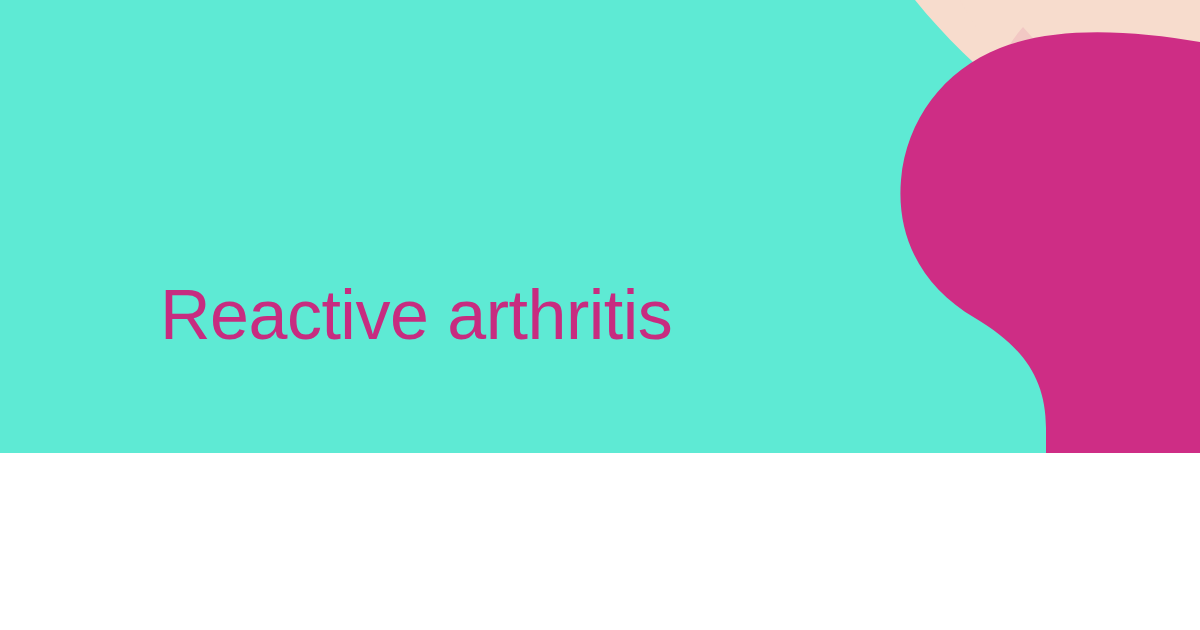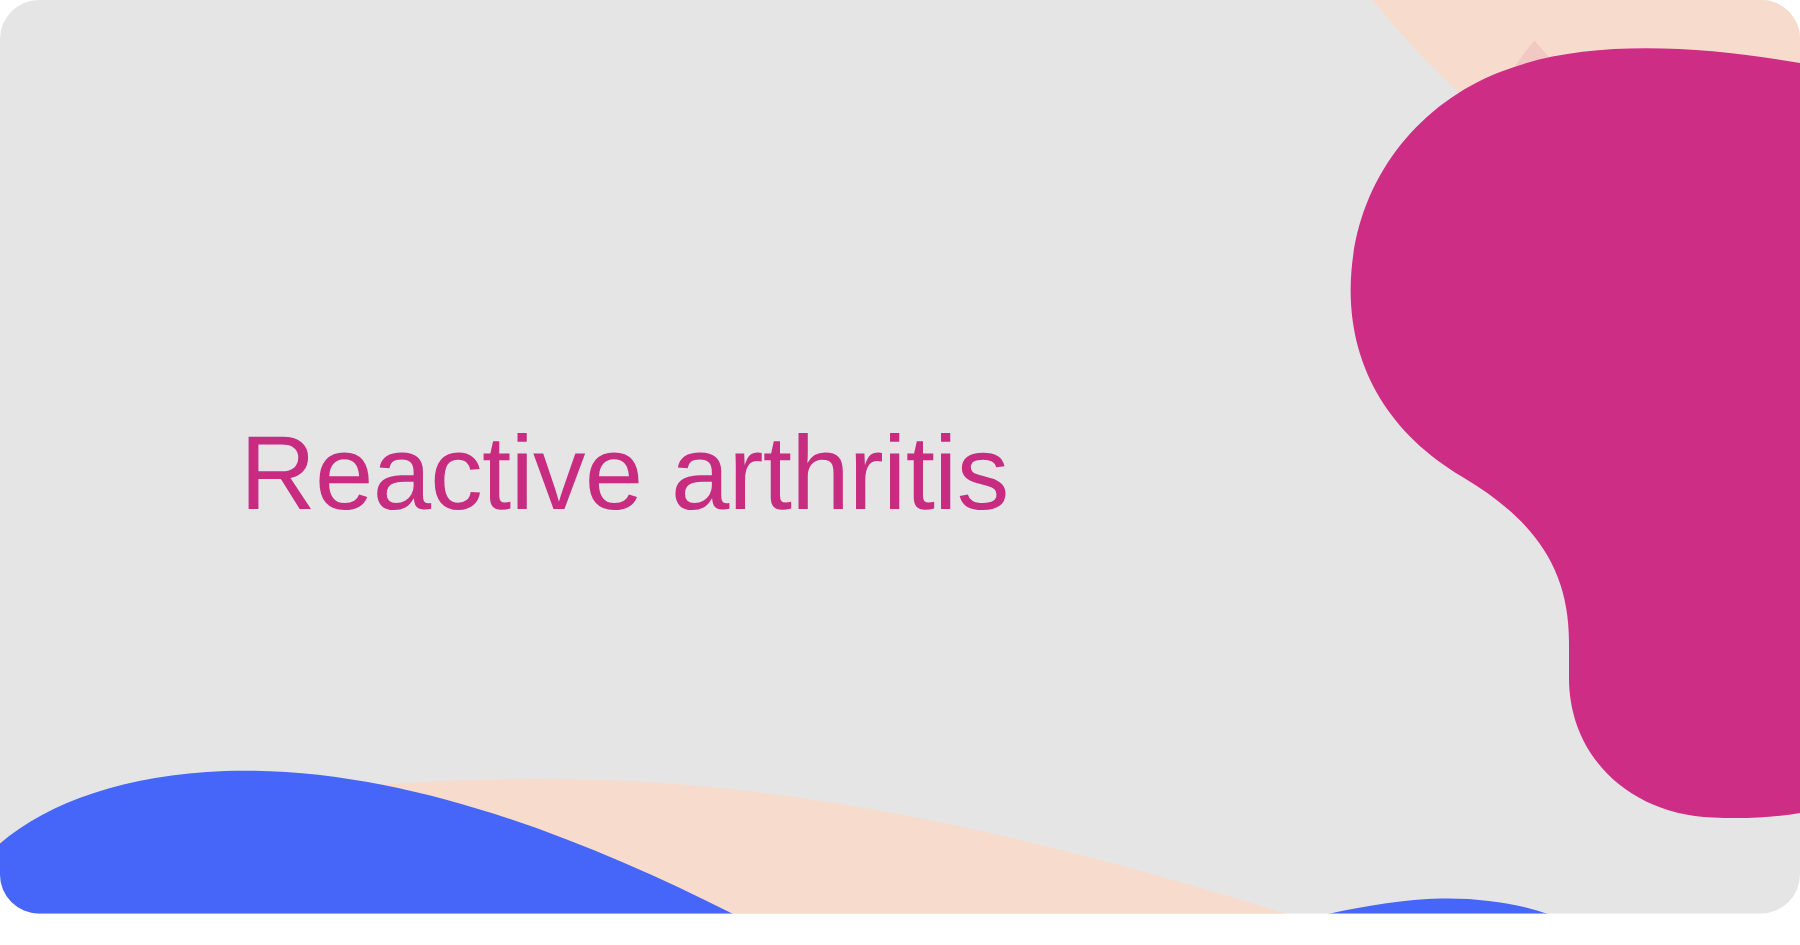--- a/index.html
+++ b/index.html
@@ -10,24 +10,23 @@
   body {
     width: 1200px;
     height: 630px;
     overflow: hidden;
     font-family: "Liberation Sans", "DejaVu Sans", sans-serif;
   }
 
   #card {
     position: relative;
     width: 1200px;
-    height: 609px;
-    background: #e5e5e5;
+    height: 453px;
+    background: #5eead4;
     overflow: hidden;
-    border-radius: 26px;
   }
 
   
   #decor {
     position: absolute;
     inset: 0;
     width: 1200px;
     height: 630px;
     display: block;
     pointer-events: none;

